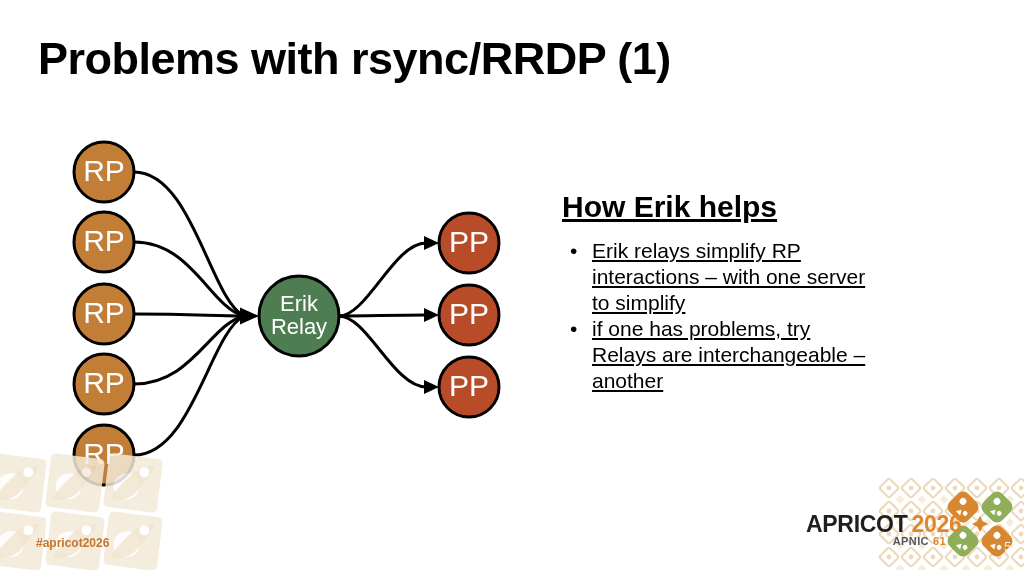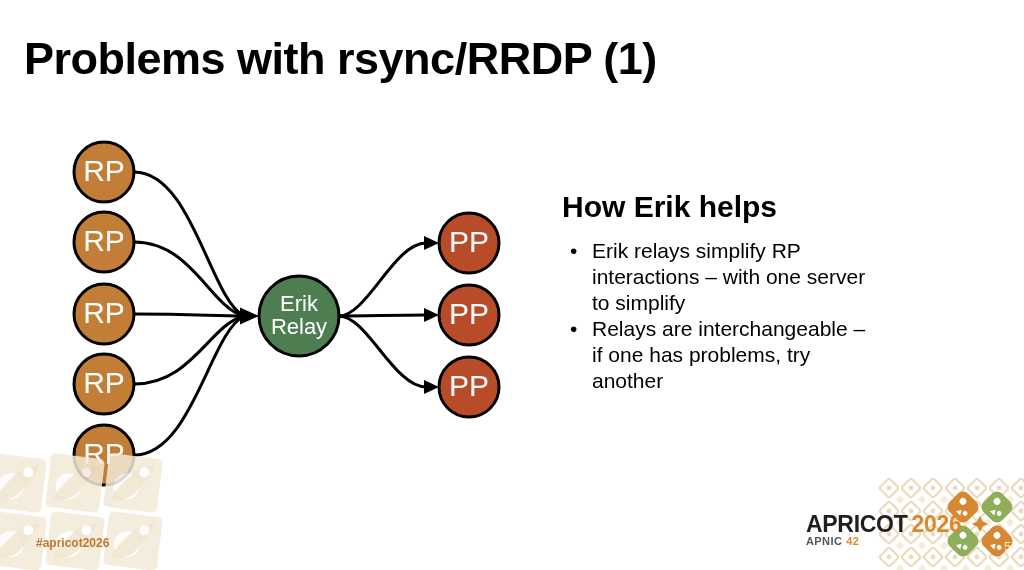--- a/index.html
+++ b/index.html
@@ -1,42 +1,42 @@
 <!DOCTYPE html>
 <html><head>
 <meta charset="utf-8">
 <style>
   html,body{margin:0;padding:0;}
   body{
     width:1024px;height:570px;position:relative;overflow:hidden;
     background:#ffffff;font-family:"Liberation Sans",sans-serif;
   }
   .slide-title{
-    position:absolute;left:24px;top:33px;width:940px;
+    position:absolute;left:38px;top:33px;width:940px;
     font-size:45px;font-weight:700;color:#000;letter-spacing:-0.5px;
     white-space:nowrap;
   }
   .diagram-svg{position:absolute;left:40px;top:120px;}
-  .content-block{position:absolute;left:562px;top:190px;width:390px;}
+  .content-block{position:absolute;left:562px;top:190px;width:390px;text-decoration:underline;}
   .content-heading{font-size:30px;font-weight:700;color:#000;margin:0 0 14px 0;}
   .bullet-list{list-style:none;margin:2px;padding:0;width:352px;}
   .bullet-list li{
     position:relative;padding-left:28px;font-size:21px;line-height:26px;color:#000;
   }
   .bullet-list li::before{
     content:"\2022";position:absolute;left:6px;top:0;font-size:21px;color:#000;
   }
   .hashtag{
     position:absolute;left:36px;top:536px;font-size:12px;font-weight:700;color:#c4762c;
   }
   .corner-svg{position:absolute;}
   .corner-left{left:0;top:448px;}
   .corner-right{left:878px;top:476px;}
   .logo-block{
-    position:absolute;left:806px;top:512px;width:140px;line-height:1.05;
+    position:absolute;left:806px;top:512px;width:140px;text-align:right;line-height:1.05;
   }
   .logo-line1{font-size:23px;font-weight:800;letter-spacing:-0.3px;}
   .logo-apricot{color:#221e1f;}
   .logo-year{color:#df872c;margin-left:4px;}
   .logo-line2{font-size:11px;font-weight:700;margin-top:0px;letter-spacing:0.4px;}
   .logo-apnic{color:#55565a;}
   .logo-edition{color:#df872c;margin-left:4px;}
   .page-number{
     position:absolute;left:1004px;top:539px;font-size:13px;
     color:rgba(255,255,255,0.85);
@@ -82,22 +82,22 @@
 
 <div class="content-block">
   <div class="content-heading">How Erik helps</div>
   <ul class="bullet-list">
       <li>
         <div>Erik relays simplify RP</div>
         <div>interactions – with one server</div>
         <div>to simplify</div>
       </li>
       <li>
+        <div>if one has problems, try</div>
         <div>Relays are interchangeable –</div>
-        <div>if one has problems, try</div>
         <div>another</div>
       </li>
     </ul>
 </div>
 
 <svg class="corner-svg corner-left" width="175" height="122" viewBox="0 0 175 122">
     <g opacity="0.85">
       <g transform="translate(17 35) rotate(7)">
         <rect x="-27" y="-27" width="54" height="54" rx="5" fill="#f3ead9"></rect>
         <circle cx="-6" cy="4" r="13" fill="#ffffff" opacity="0.9"></circle>
@@ -253,17 +253,17 @@
       </g>
       <path d="M0,-8 L2.8,-2.8 L8,0 L2.8,2.8 L0,8 L-2.8,2.8 L-8,0 L-2.8,-2.8 Z" fill="#d6872f"></path>
     </g>
   </svg>
 
 <div class="logo-block">
   <div class="logo-line1">
     <span class="logo-apricot">APRICOT</span><span class="logo-year">2026</span>
   </div>
   <div class="logo-line2">
-    <span class="logo-apnic">APNIC</span><span class="logo-edition">42</span>
+    <span class="logo-apnic">APNIC</span><span class="logo-edition">61</span>
   </div>
 </div>
 
 <div class="page-number">5</div>
 
 </body></html>

